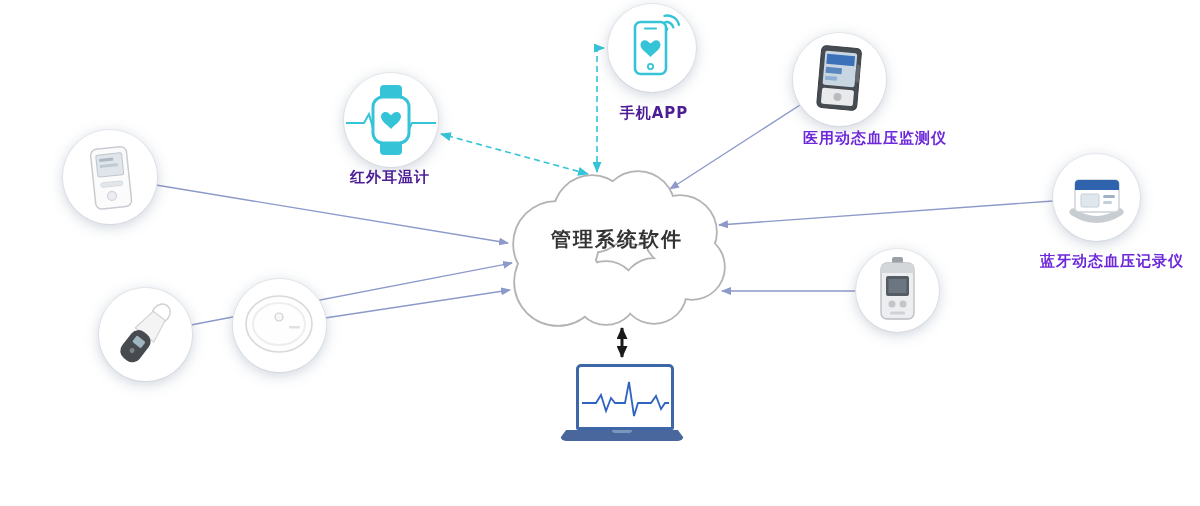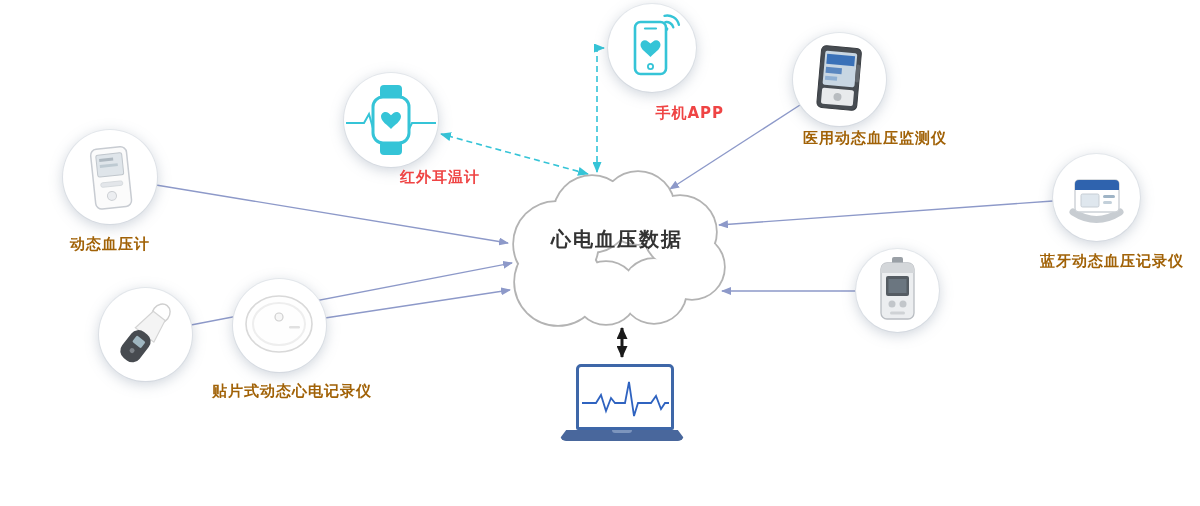--- a/index.html
+++ b/index.html
@@ -4,22 +4,22 @@
 <style>
   html,body{margin:0;padding:0;background:#fff;}
   #stage{position:relative;width:1200px;height:506px;background:#fff;overflow:hidden;
          font-family:"DejaVu Sans","Liberation Sans",sans-serif;}
   #wires{position:absolute;left:0;top:0;width:1200px;height:506px;z-index:1;}
   .circle{position:absolute;border-radius:50%;background:#fff;z-index:2;
           box-shadow:0 3px 14px rgba(110,125,150,.35), 0 0 0 1px #f1f3f5;
           display:flex;align-items:center;justify-content:center;}
   .circle svg{display:block;}
   .node-label{position:absolute;z-index:3;text-align:center;font-size:15px;font-weight:bold;
-              color:#a16207;letter-spacing:1px;white-space:nowrap;}
-  .node-label.cyan{color:#ef4444;text-align:right;}
+              color:#6d28d9;letter-spacing:1px;white-space:nowrap;}
+  .node-label.cyan{color:#4c1d95;}
   #cloud-text{position:absolute;left:527px;top:222px;width:180px;z-index:3;text-align:center;
               font-size:20px;font-weight:bold;color:#333;line-height:35px;letter-spacing:2px;}
   #laptop-screen{position:absolute;left:576px;top:364px;width:92px;height:60px;z-index:2;
                  background:#fff;border:3px solid #3e67a8;border-radius:5px 5px 2px 2px;}
   #laptop-base{position:absolute;left:560px;top:430px;width:124px;height:11px;z-index:2;
                background:#49679c;border-radius:2px 2px 6px 6px;
                clip-path:polygon(5% 0,95% 0,100% 75%,97% 100%,3% 100%,0 75%);}
   #laptop-base .notch{position:absolute;left:52px;top:0;width:20px;height:3px;background:#7d95bd;border-radius:0 0 3px 3px;}
 </style>
 </head>
@@ -80,21 +80,21 @@
           <circle cx="680" cy="232" r="36"></circle>
         <circle cx="692" cy="267" r="32"></circle>
           <circle cx="654" cy="291" r="32"></circle>
         <circle cx="606" cy="293" r="31"></circle>
           <circle cx="558" cy="282" r="43"></circle>
       </g>
     </g>
   </svg>
 
   <div id="cloud-text">
-    <div>心电血压数据</div>
+    <div>管理系统软件</div>
   </div>
 
   <div class="circle" style="left:608px;top:4px;width:88px;height:88px;">
     <svg width="88" height="88" viewBox="0 0 88 88">
       <g transform="rotate(32 62 20)" stroke="#35c4d7" stroke-width="2.4" fill="none" stroke-linecap="round">
         <path d="M53 16 a12 12 0 0 1 17 0"></path>
         <path d="M57 21 a7 7 0 0 1 9.5 0"></path>
         <circle cx="61.7" cy="26" r="1.8" fill="#35c4d7" stroke="none"></circle>
       </g>
       <rect x="27" y="18" width="31" height="52" rx="5.5" fill="#fff" stroke="#35c4d7" stroke-width="2.6"></rect>
@@ -121,21 +121,20 @@
       <g transform="rotate(-6 47 47)">
         <rect x="30" y="18" width="36" height="60" rx="6" fill="#fbfbfb" stroke="#c8ccd2" stroke-width="1.5"></rect>
         <rect x="35" y="24" width="26" height="22" rx="2" fill="#dfe5ea" stroke="#c0c6cc"></rect>
         <rect x="38" y="28" width="14" height="3" fill="#aeb8c0"></rect>
         <rect x="38" y="34" width="18" height="3" fill="#becad2"></rect>
         <rect x="37" y="52" width="22" height="4.5" rx="2" fill="#e3e6ea" stroke="#d2d6da" stroke-width="0.8"></rect>
         <circle cx="47" cy="66" r="4.5" fill="#eceef1" stroke="#cccfd3"></circle>
       </g>
     </svg>
   </div>
-  <div class="node-label" style="left:20px;top:235px;width:180px;">动态血压计</div>
 
   <div class="circle" style="left:99px;top:288px;width:93px;height:93px;">
     <svg width="93" height="93" viewBox="0 0 93 93">
       <g transform="rotate(38 46 46)">
         <ellipse cx="46" cy="20" rx="8.5" ry="10" fill="#fff" stroke="#cfcfcf" stroke-width="1.4"></ellipse>
         <path d="M38.5 23 L53.5 23 L58 47 L34.5 47 Z" fill="#f4f4f4" stroke="#d4d4d4" stroke-width="1.2"></path>
         <rect x="35" y="45" width="22" height="33" rx="9" fill="#474b50"></rect>
         <rect x="40.5" y="52" width="11" height="8" rx="1.5" fill="#9fb6c0"></rect>
         <circle cx="46" cy="67" r="2.5" fill="#7b8187"></circle>
       </g>
@@ -143,21 +142,20 @@
   </div>
 
   <div class="circle" style="left:233px;top:279px;width:93px;height:93px;">
     <svg width="93" height="93" viewBox="0 0 93 93">
       <ellipse cx="46" cy="45" rx="33" ry="28" fill="#fefefe" stroke="#d9d9d9" stroke-width="1.6"></ellipse>
       <ellipse cx="46" cy="45" rx="26" ry="21" fill="none" stroke="#eeeeee" stroke-width="2"></ellipse>
       <circle cx="46" cy="38" r="4" fill="#f7f7f7" stroke="#cfcfcf" stroke-width="1.2"></circle>
       <rect x="56" y="47" width="11" height="2.4" rx="1.2" fill="#e1e1e1"></rect>
     </svg>
   </div>
-  <div class="node-label" style="left:182px;top:382px;width:220px;">贴片式动态心电记录仪</div>
 
   <div class="circle" style="left:793px;top:33px;width:93px;height:93px;">
     <svg width="93" height="93" viewBox="0 0 93 93">
       <g transform="rotate(5 46.5 46.5)">
         <rect x="26" y="14" width="40" height="62" rx="5" fill="#474c52" stroke="#3a3e43"></rect>
         <rect x="30" y="19" width="32" height="34" rx="2" fill="#c8d6e2"></rect>
         <rect x="32" y="22" width="28" height="10" fill="#3a71b8"></rect>
         <rect x="32" y="35" width="16" height="6" fill="#5a87c0"></rect>
         <rect x="32" y="44" width="12" height="4" fill="#8fb0d4"></rect>
         <rect x="30" y="56" width="32" height="16" rx="2" fill="#e8eaec"></rect>

